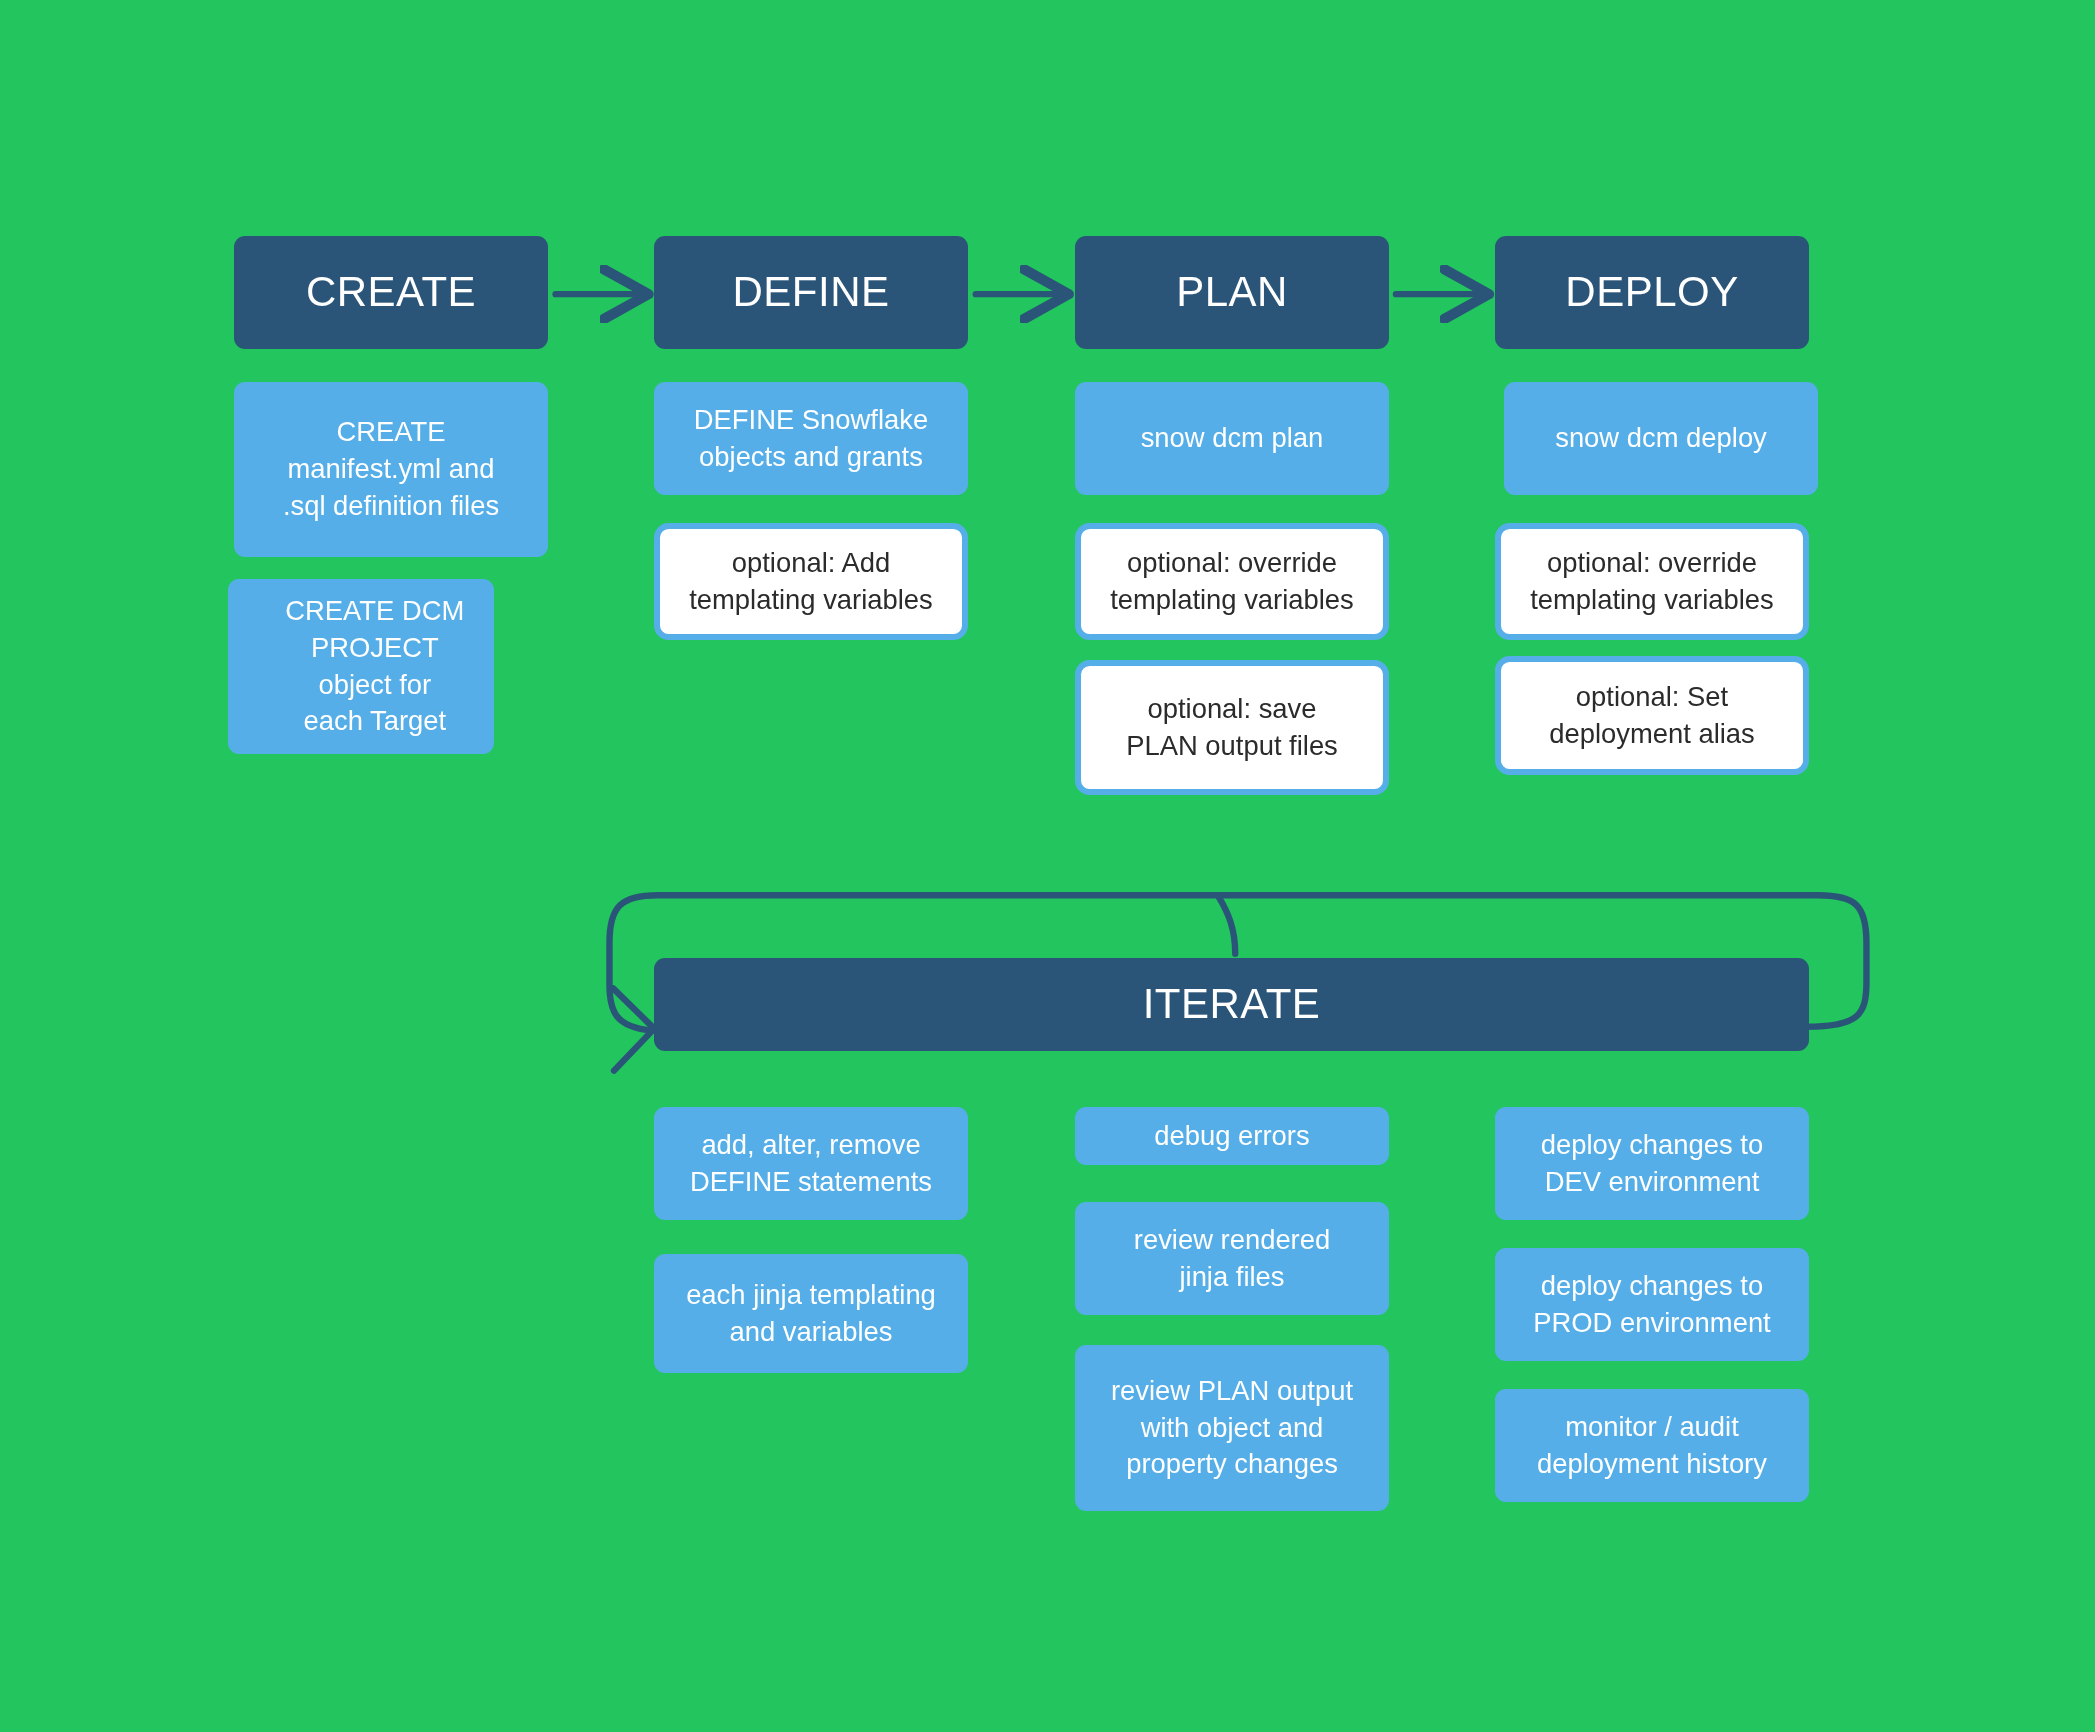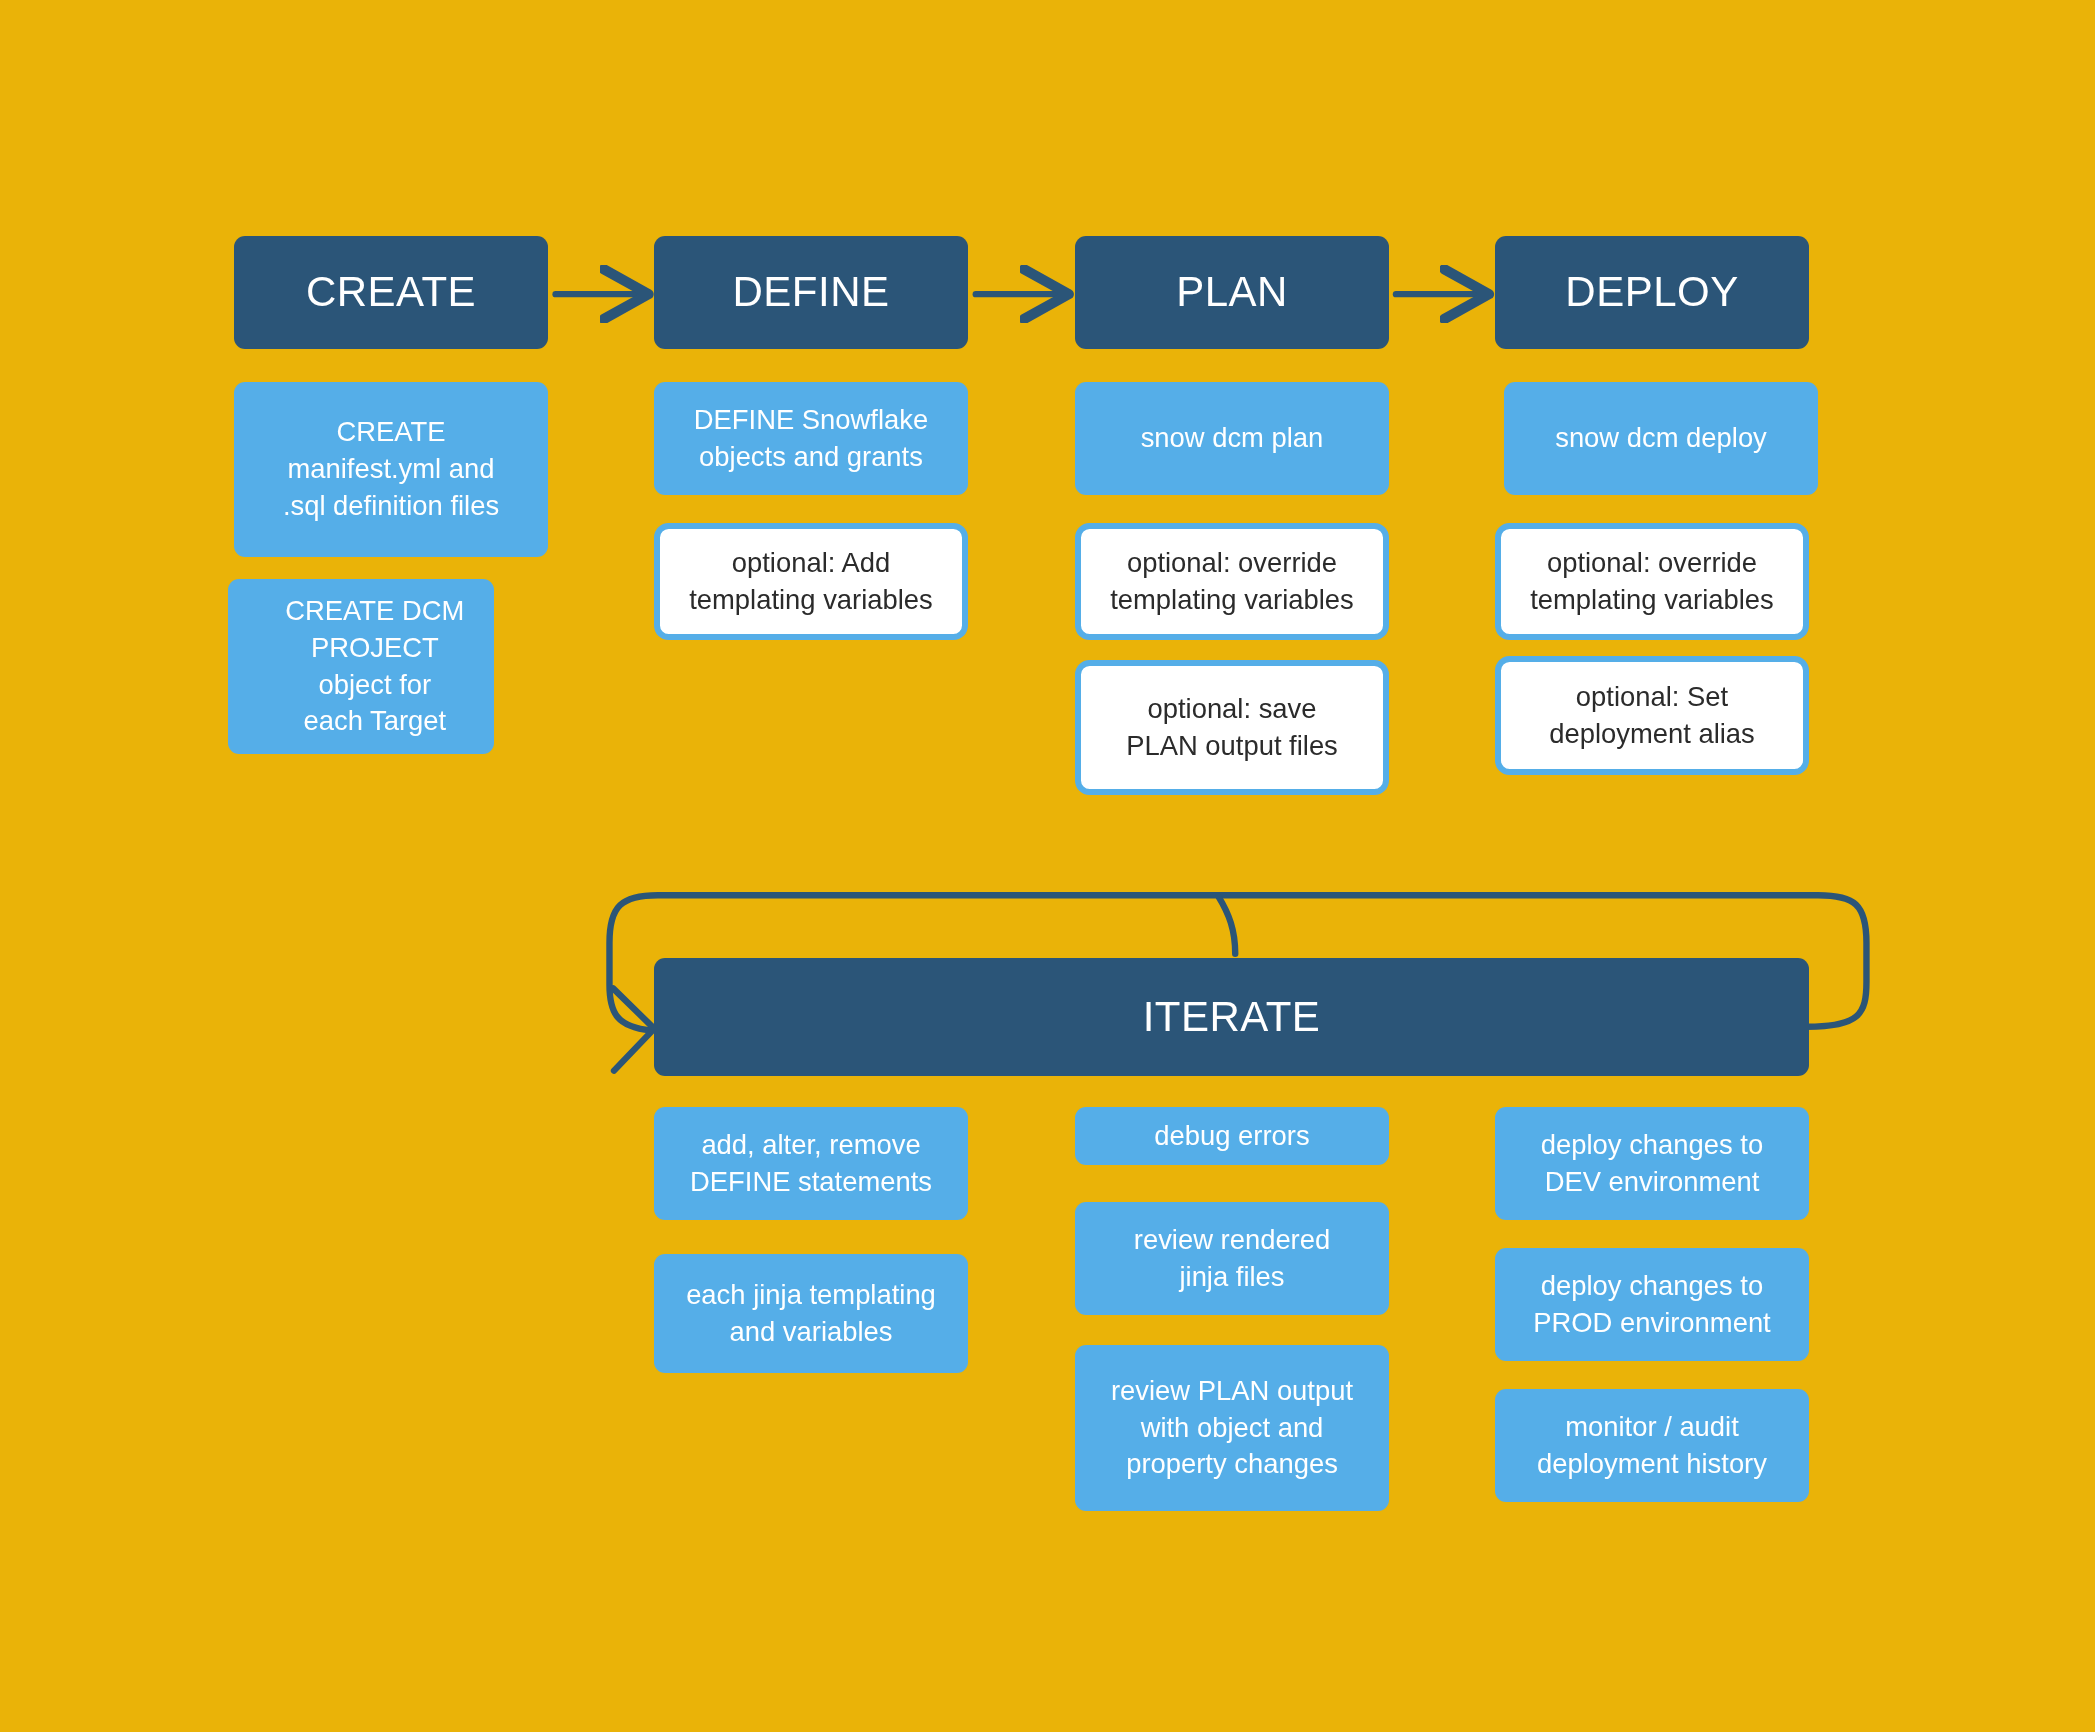--- a/index.html
+++ b/index.html
@@ -15,21 +15,21 @@
     overflow: hidden;
     font-family: "Liberation Sans", sans-serif;
     -webkit-font-smoothing: antialiased;
   }
 
   #canvas {
     position: absolute;
     left: 0; top: 0;
     width: 2095px;
     height: 1732px;
-    background: #eab308;
+    background: #22c55e;
   }
 
   
   .box {
     position: absolute;
     box-sizing: border-box;
     display: flex;
     align-items: center;
     justify-content: center;
     text-align: center;
@@ -186,21 +186,21 @@
   <div class="box optional" style="left:1495px; top:523px; width:314px; height:117px;">
     <span class="txt">optional: override
 templating variables</span>
   </div>
 
   <div class="box optional" style="left:1495px; top:656px; width:314px; height:119px;">
     <span class="txt">optional: Set
 deployment alias</span>
   </div>
 
-  <div class="box iterate-header" style="left:654px; top:958px; width:1155px; height:118px;">
+  <div class="box iterate-header" style="left:654px; top:958px; width:1155px; height:93px;">
     <span class="txt">ITERATE</span>
   </div>
 
   <div class="box task" style="left:654px; top:1107px; width:314px; height:113px;">
     <span class="txt">add, alter, remove
 DEFINE statements</span>
   </div>
 
   <div class="box task" style="left:654px; top:1254px; width:314px; height:119px;">
     <span class="txt">each jinja templating

